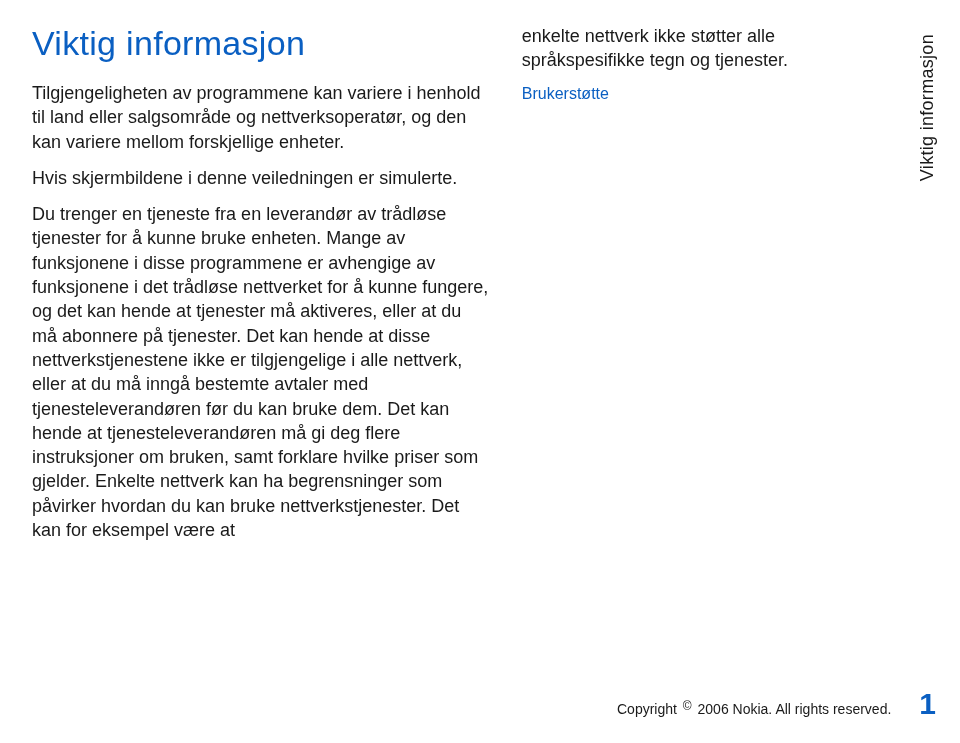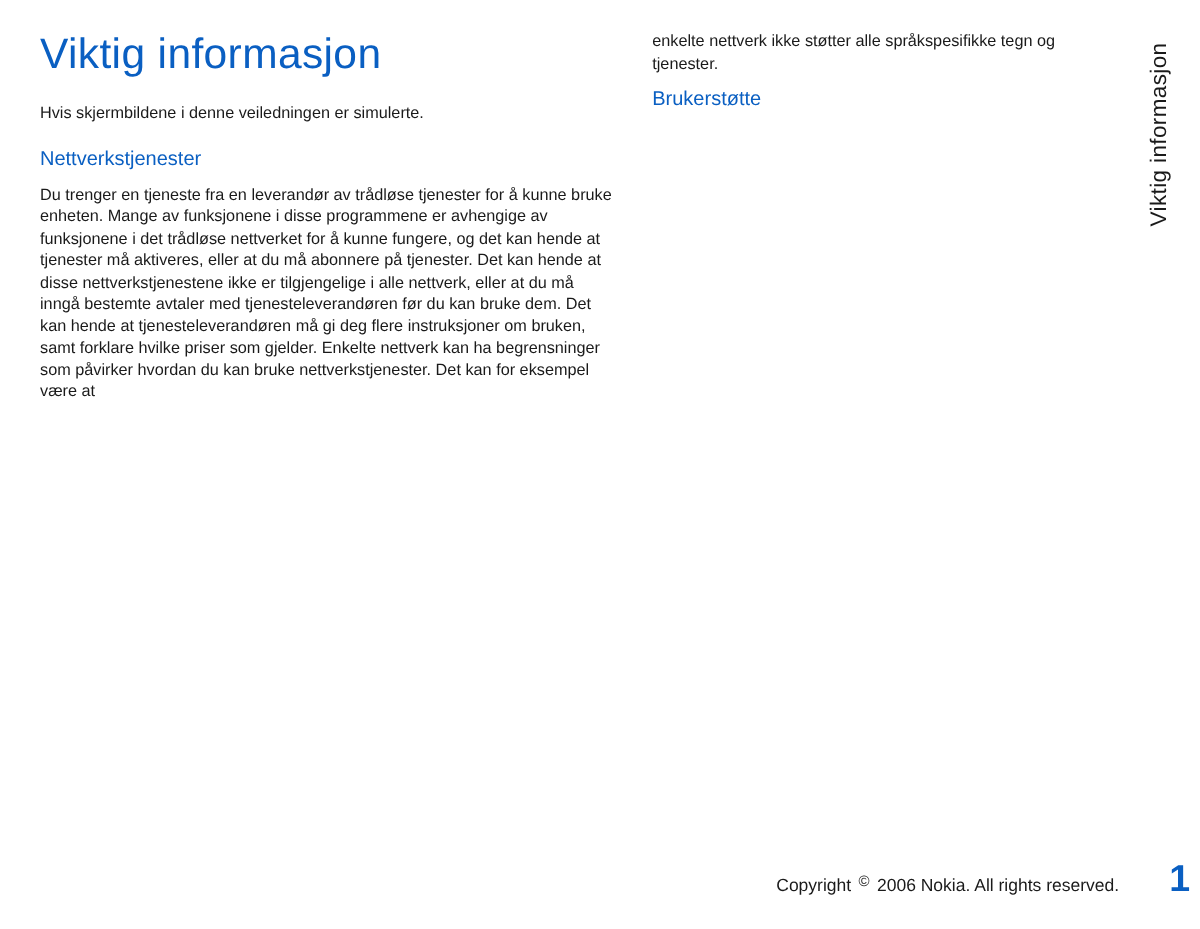--- a/index.html
+++ b/index.html
@@ -33,42 +33,42 @@
       letter-spacing: 0.3px;
     }
     h2 {
       color: #0a5fc2;
       font-size: 16px;
       font-weight: 500;
       margin-top: 8px;
       margin-bottom: 10px;
     }
     p {
-      font-size: 13px;
+      font-size: 18px;
       line-height: 1.35;
       margin-bottom: 12px;
       text-align: left;
     }
     .sidebar-label {
       position: absolute;
       right: -2px;
       top: 10px;
       writing-mode: vertical-rl;
       transform: rotate(180deg);
       font-size: 18px;
       letter-spacing: 0.3px;
       color: #1a1a1a;
     }
     .footer {
       position: absolute;
       bottom: 24px;
-      right: 8px;
+      right: 24px;
       display: flex;
       align-items: baseline;
-      gap: 40px;
+      gap: 28px;
     }
     .copyright {
       font-size: 14px;
       color: #1a1a1a;
     }
     .pagenum {
       color: #0a5fc2;
       font-size: 30px;
       font-weight: 600;
       line-height: 1;
@@ -84,22 +84,22 @@
       top: -2px;
       margin: 0 2px;
     }
   </style>
 </head>
 <body>
 
 <div class="page">
   <div class="col col-left">
     <h1>Viktig informasjon</h1>
+    <p>Tilgjengeligheten av programmene kan variere i henhold til land eller salgsområde og nettverksoperatør, og den kan variere mellom forskjellige enheter.</p>
     <p>Hvis skjermbildene i denne veiledningen er simulerte.</p>
-    <h2>Nettverkstjenester</h2>
     <p>Du trenger en tjeneste fra en leverandør av trådløse tjenester for å kunne bruke enheten. Mange av funksjonene i disse programmene er avhengige av funksjonene i det trådløse nettverket for å kunne fungere, og det kan hende at tjenester må aktiveres, eller at du må abonnere på tjenester. Det kan hende at disse nettverkstjenestene ikke er tilgjengelige i alle nettverk, eller at du må inngå bestemte avtaler med tjenesteleverandøren før du kan bruke dem. Det kan hende at tjenesteleverandøren må gi deg flere instruksjoner om bruken, samt forklare hvilke priser som gjelder. Enkelte nettverk kan ha begrensninger som påvirker hvordan du kan bruke nettverkstjenester. Det kan for eksempel være at</p>
   </div>
 
   <div class="col col-right">
     <div class="right-inner">
       <p>enkelte nettverk ikke støtter alle språkspesifikke tegn og tjenester.</p>
       <h2>Brukerstøtte</h2>
     </div>
     <div class="sidebar-label">Viktig informasjon</div>
   </div>

